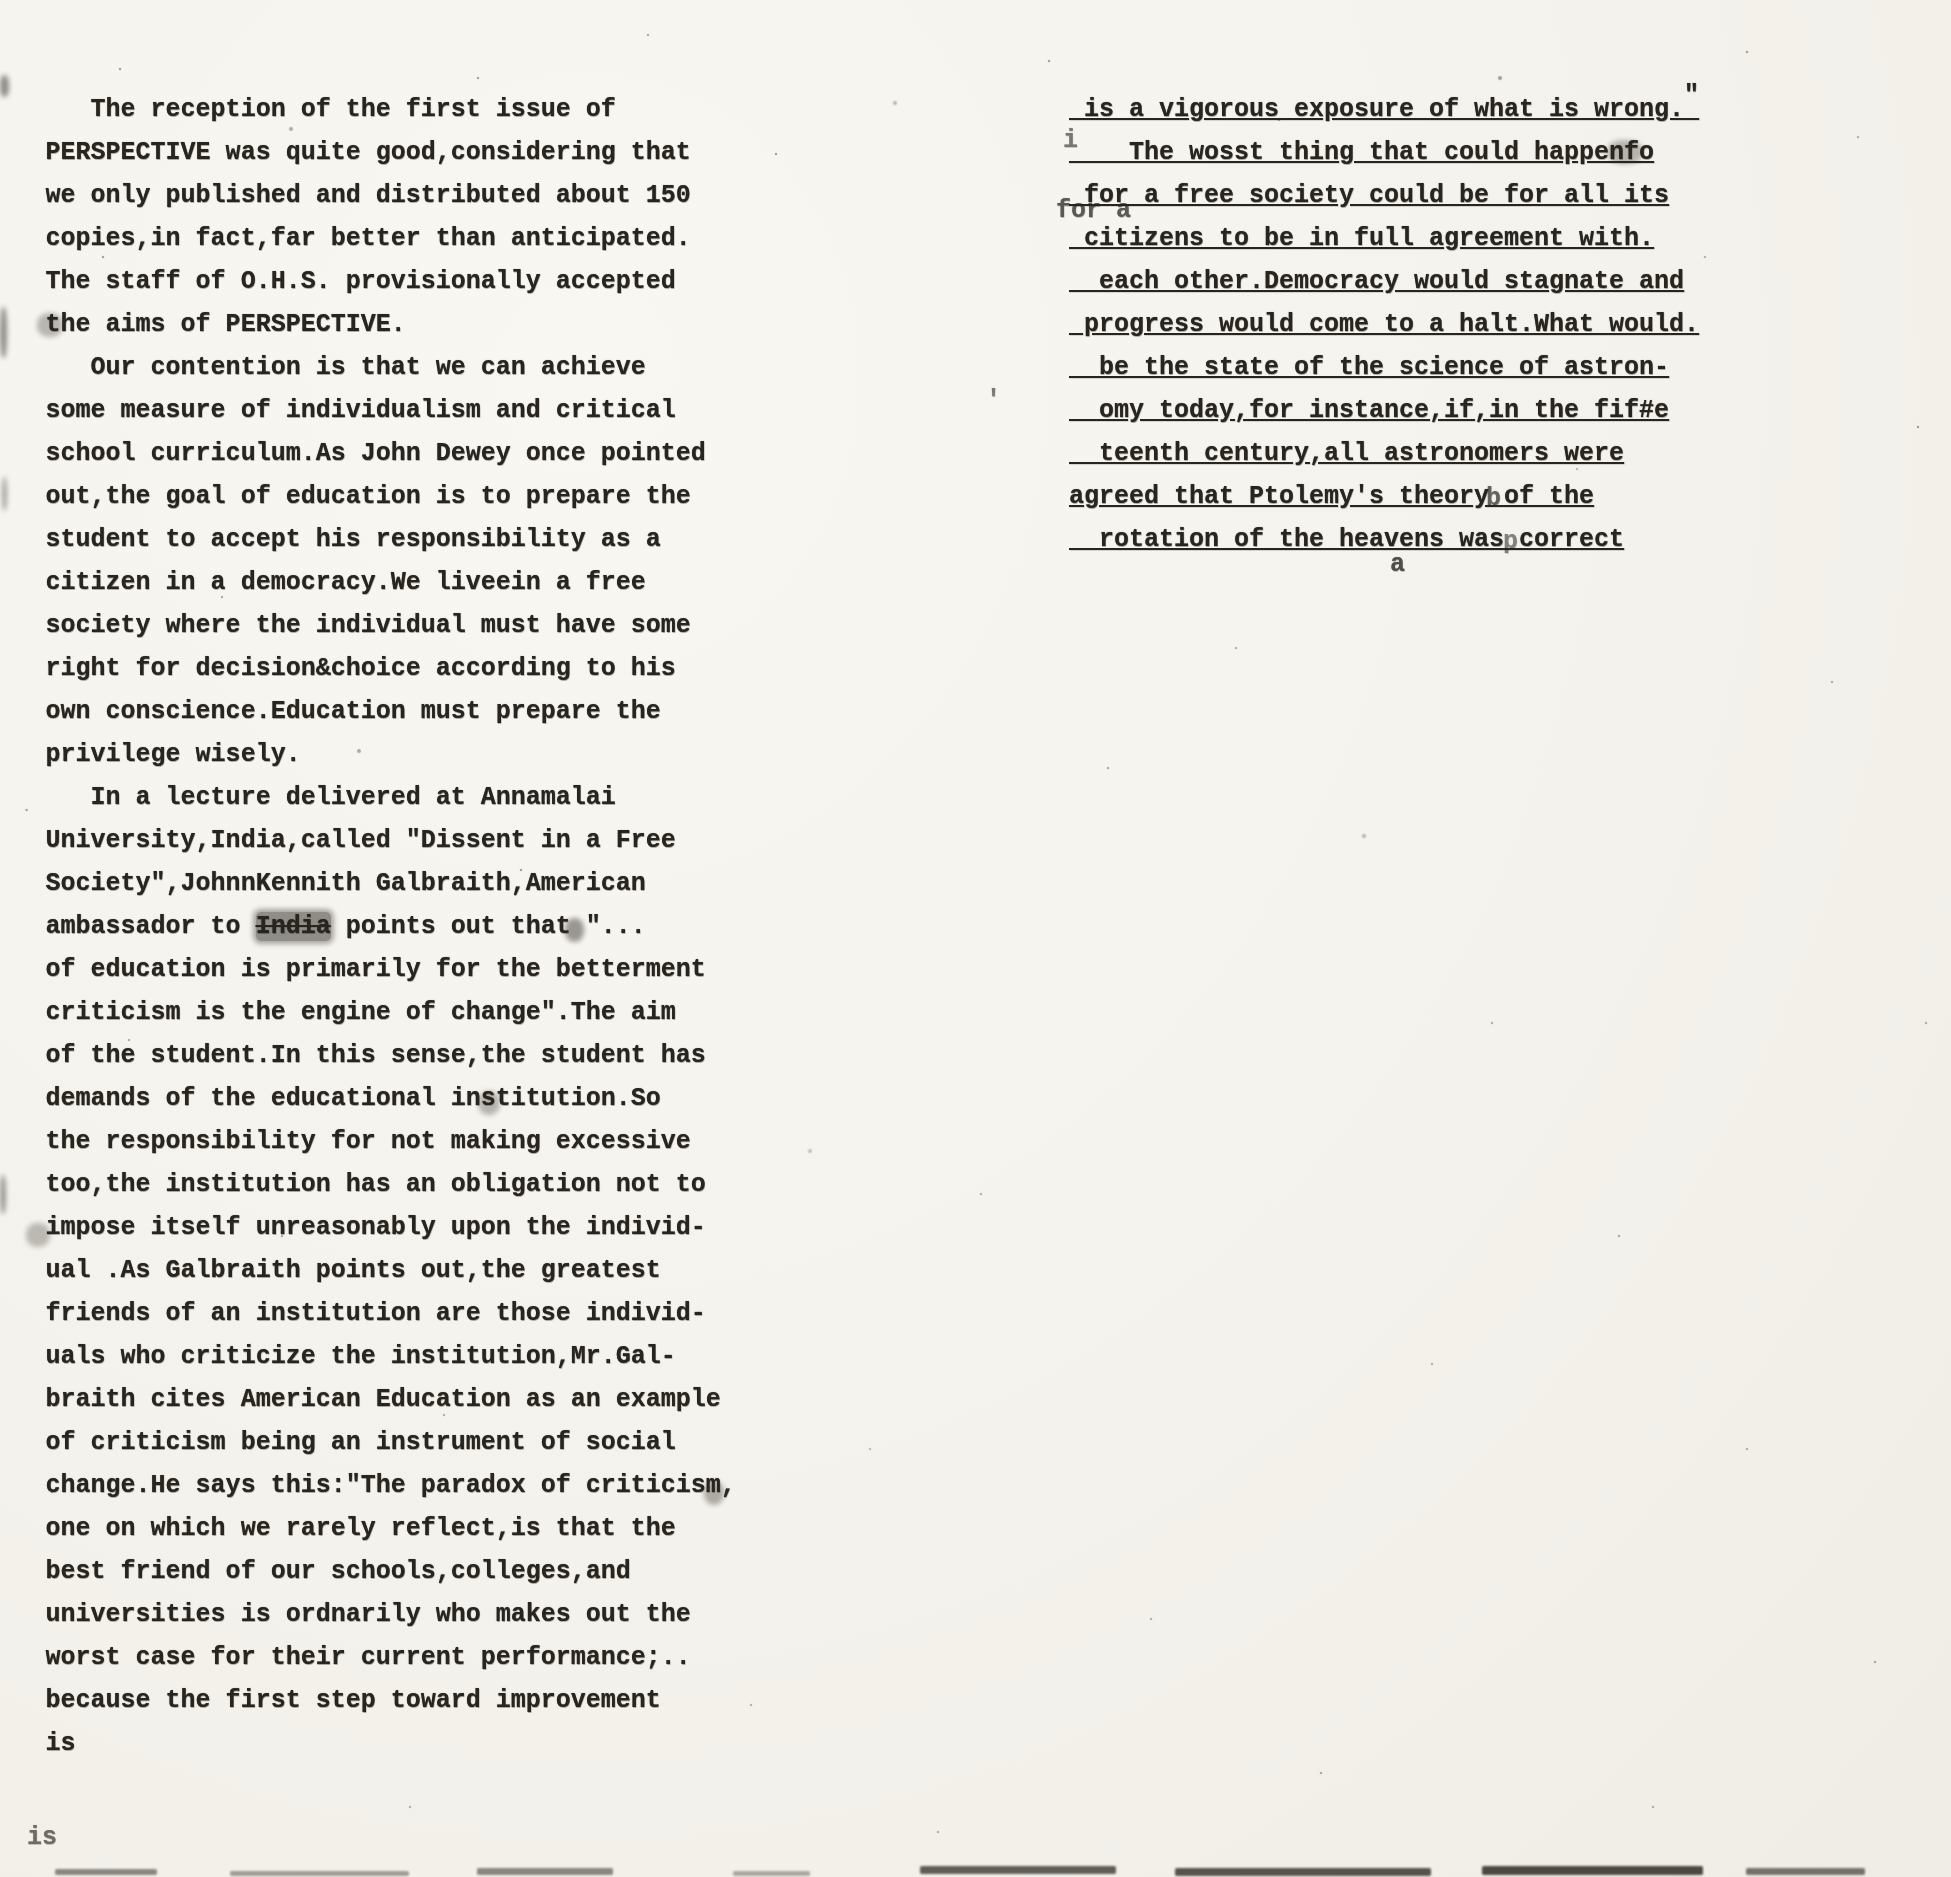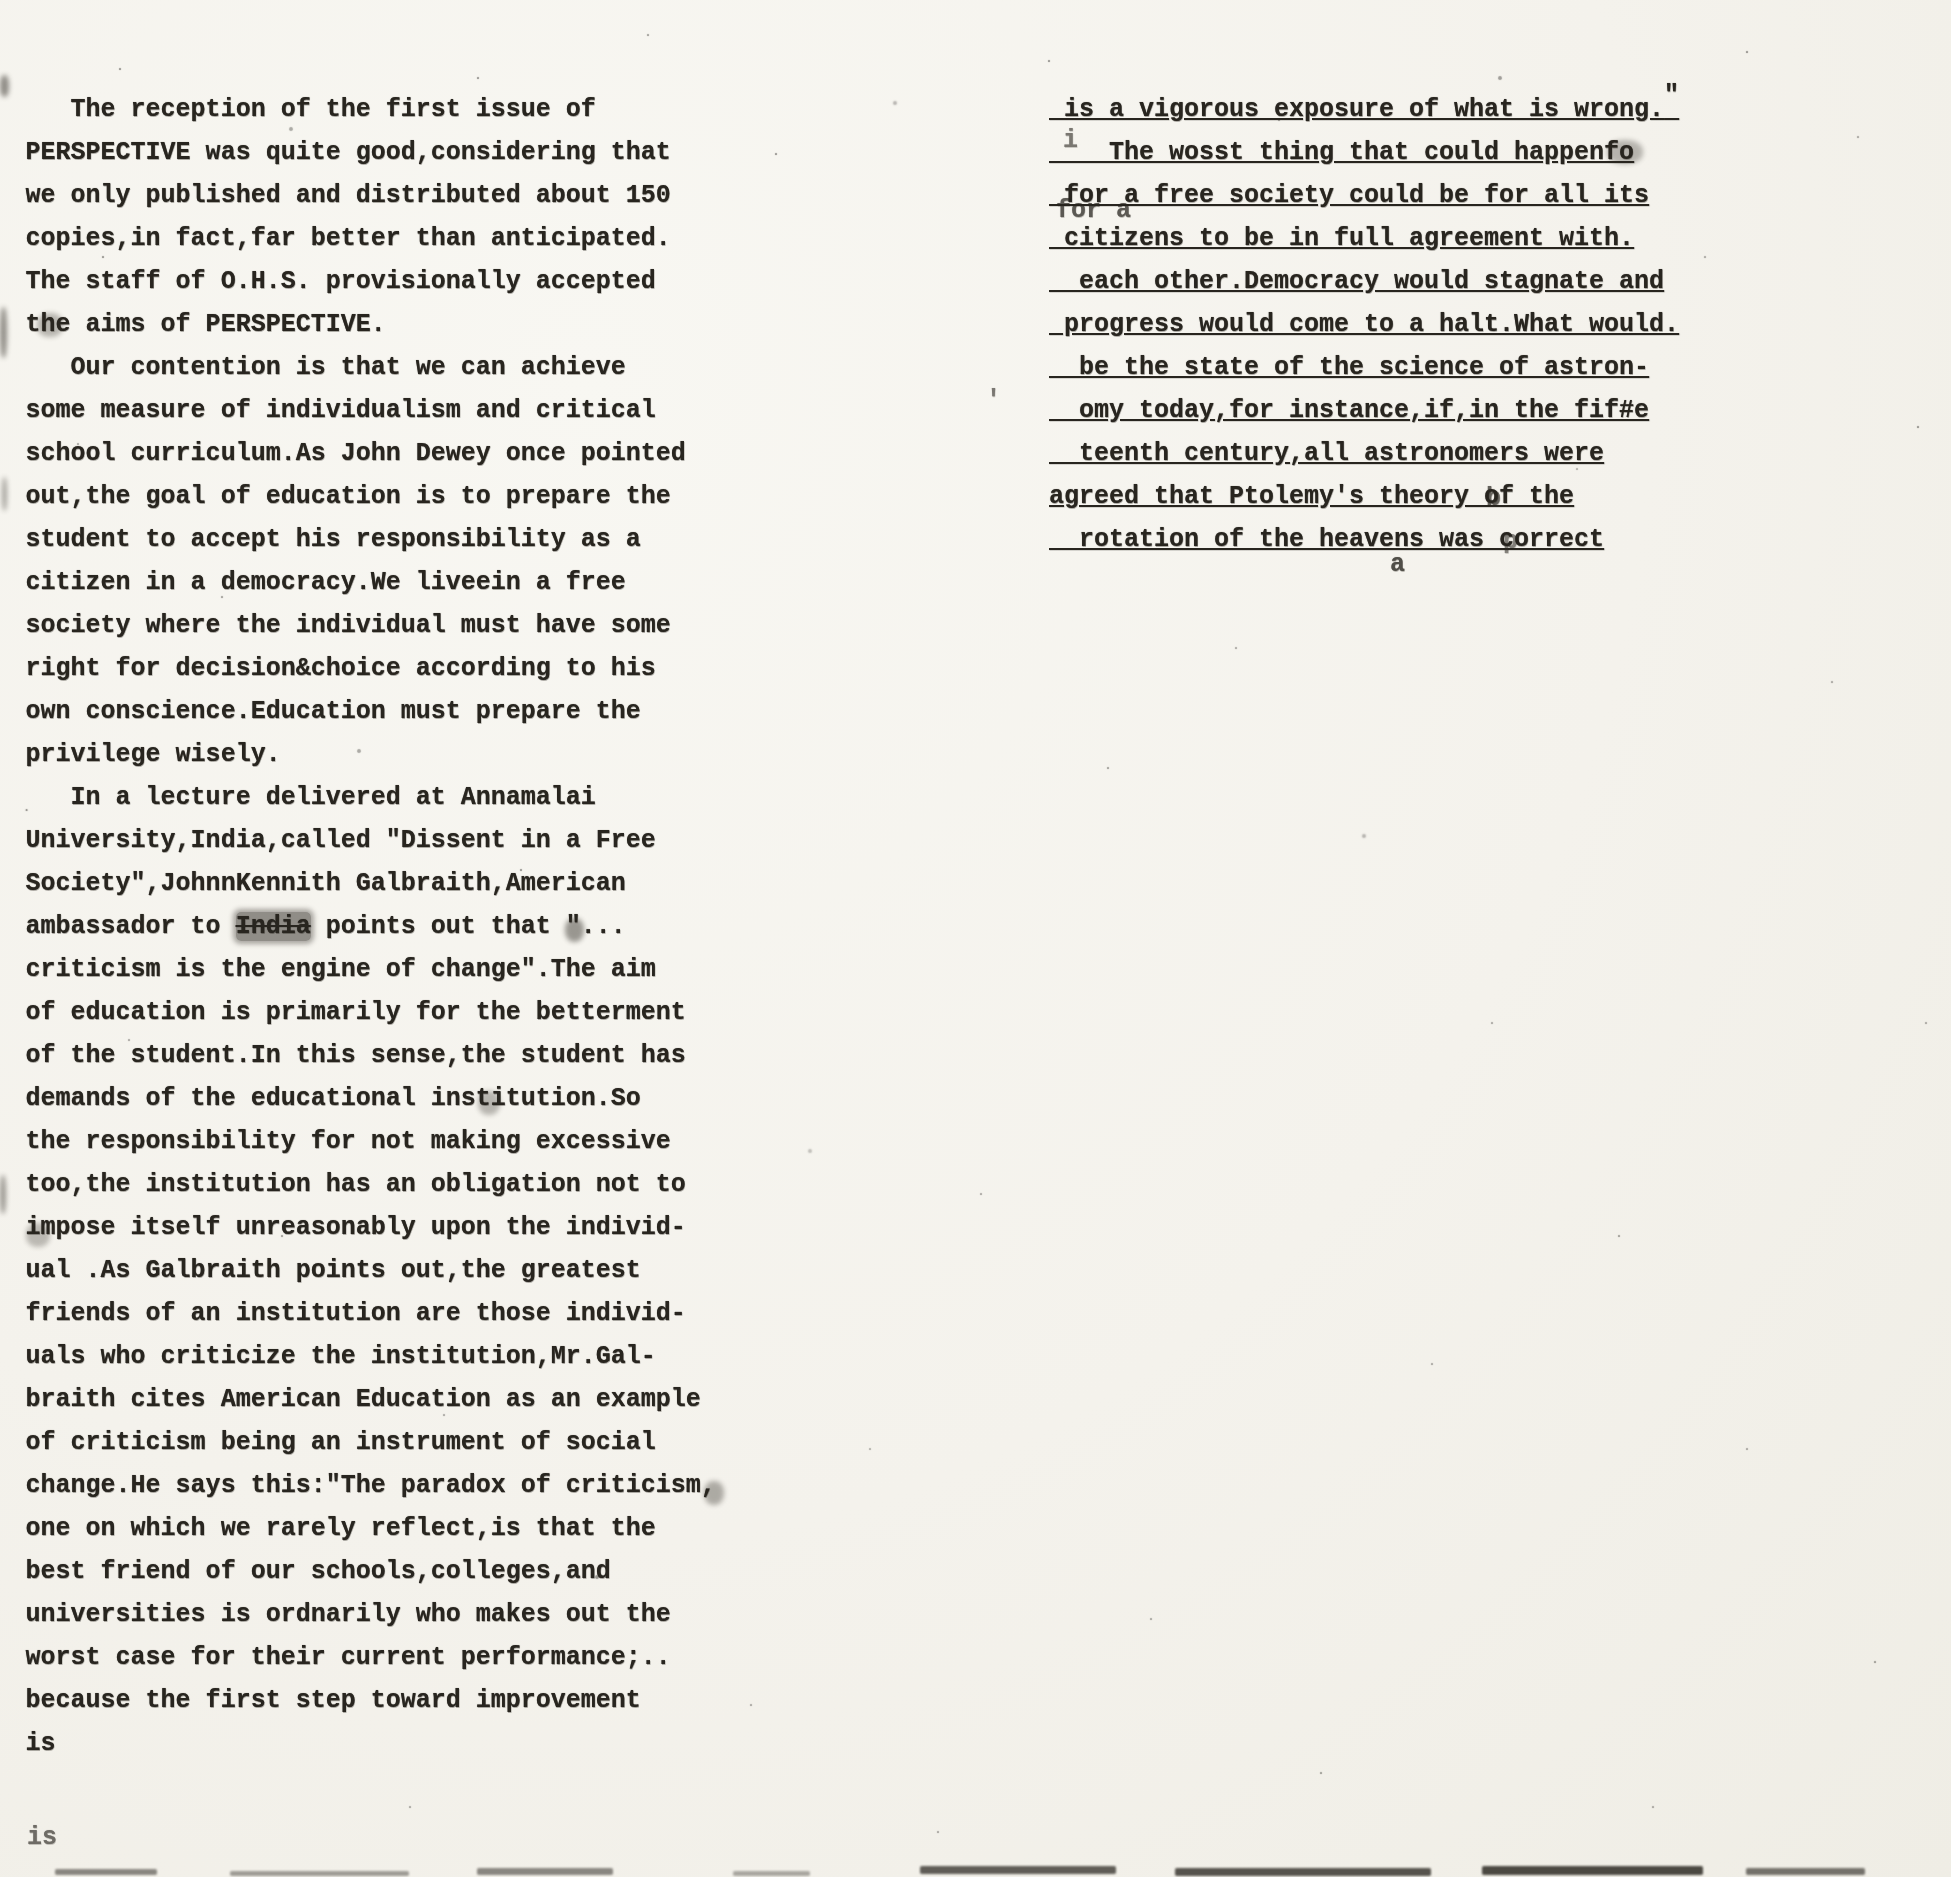--- a/index.html
+++ b/index.html
@@ -13,21 +13,21 @@
     position: relative;
     width: 1951px;
     height: 1877px;
     background: radial-gradient(ellipse at 30% 20%, #f8f7f2 0%, #f4f2ec 55%, #efede5 100%);
     font-family: "Liberation Mono", "DejaVu Sans Mono", monospace;
     font-size: 25px;
     font-weight: 700;
     color: #28251f;
     text-shadow: 0 0 0.9px rgba(25,22,18,.55), 0.5px 0.5px 0 rgba(25,22,18,.3);
   }
-  .column { position: absolute; }
+  .column { position: absolute; margin-left: 20px; }
   .line {
     white-space: pre;
     height: 43px;
     line-height: 43px;
   }
   .fx-raised { position: relative; top: -13.6px; }
   .fx-blot {
     background: rgba(42,38,31,.5);
     box-shadow: 0 0 5.1px 2.6px rgba(42,38,31,.38);
     border-radius: 5px;
@@ -124,22 +124,22 @@
       <div class="line">student to accept his responsibility as a</div>
       <div class="line">citizen in a democracy.We liveein a free</div>
       <div class="line">society where the individual must have some</div>
       <div class="line">right for decision&amp;choice according to his</div>
       <div class="line">own conscience.Education must prepare the</div>
       <div class="line">privilege wisely.</div>
       <div class="line">   In a lecture delivered at Annamalai</div>
       <div class="line">University,India,called "Dissent in a Free</div>
       <div class="line">Society",JohnnKennith Galbraith,American</div>
       <div class="line"><span>ambassador to </span><span class="fx-blot">India</span><span> points out that "...</span></div>
+      <div class="line">of education is primarily for the betterment</div>
       <div class="line">criticism is the engine of change".The aim</div>
-      <div class="line">of education is primarily for the betterment</div>
       <div class="line">of the student.In this sense,the student has</div>
       <div class="line">demands of the educational institution.So</div>
       <div class="line">the responsibility for not making excessive</div>
       <div class="line">too,the institution has an obligation not to</div>
       <div class="line">impose itself unreasonably upon the individ-</div>
       <div class="line">ual .As Galbraith points out,the greatest</div>
       <div class="line">friends of an institution are those individ-</div>
       <div class="line">uals who criticize the institution,Mr.Gal-</div>
       <div class="line">braith cites American Education as an example</div>
       <div class="line">of criticism being an instrument of social</div>

